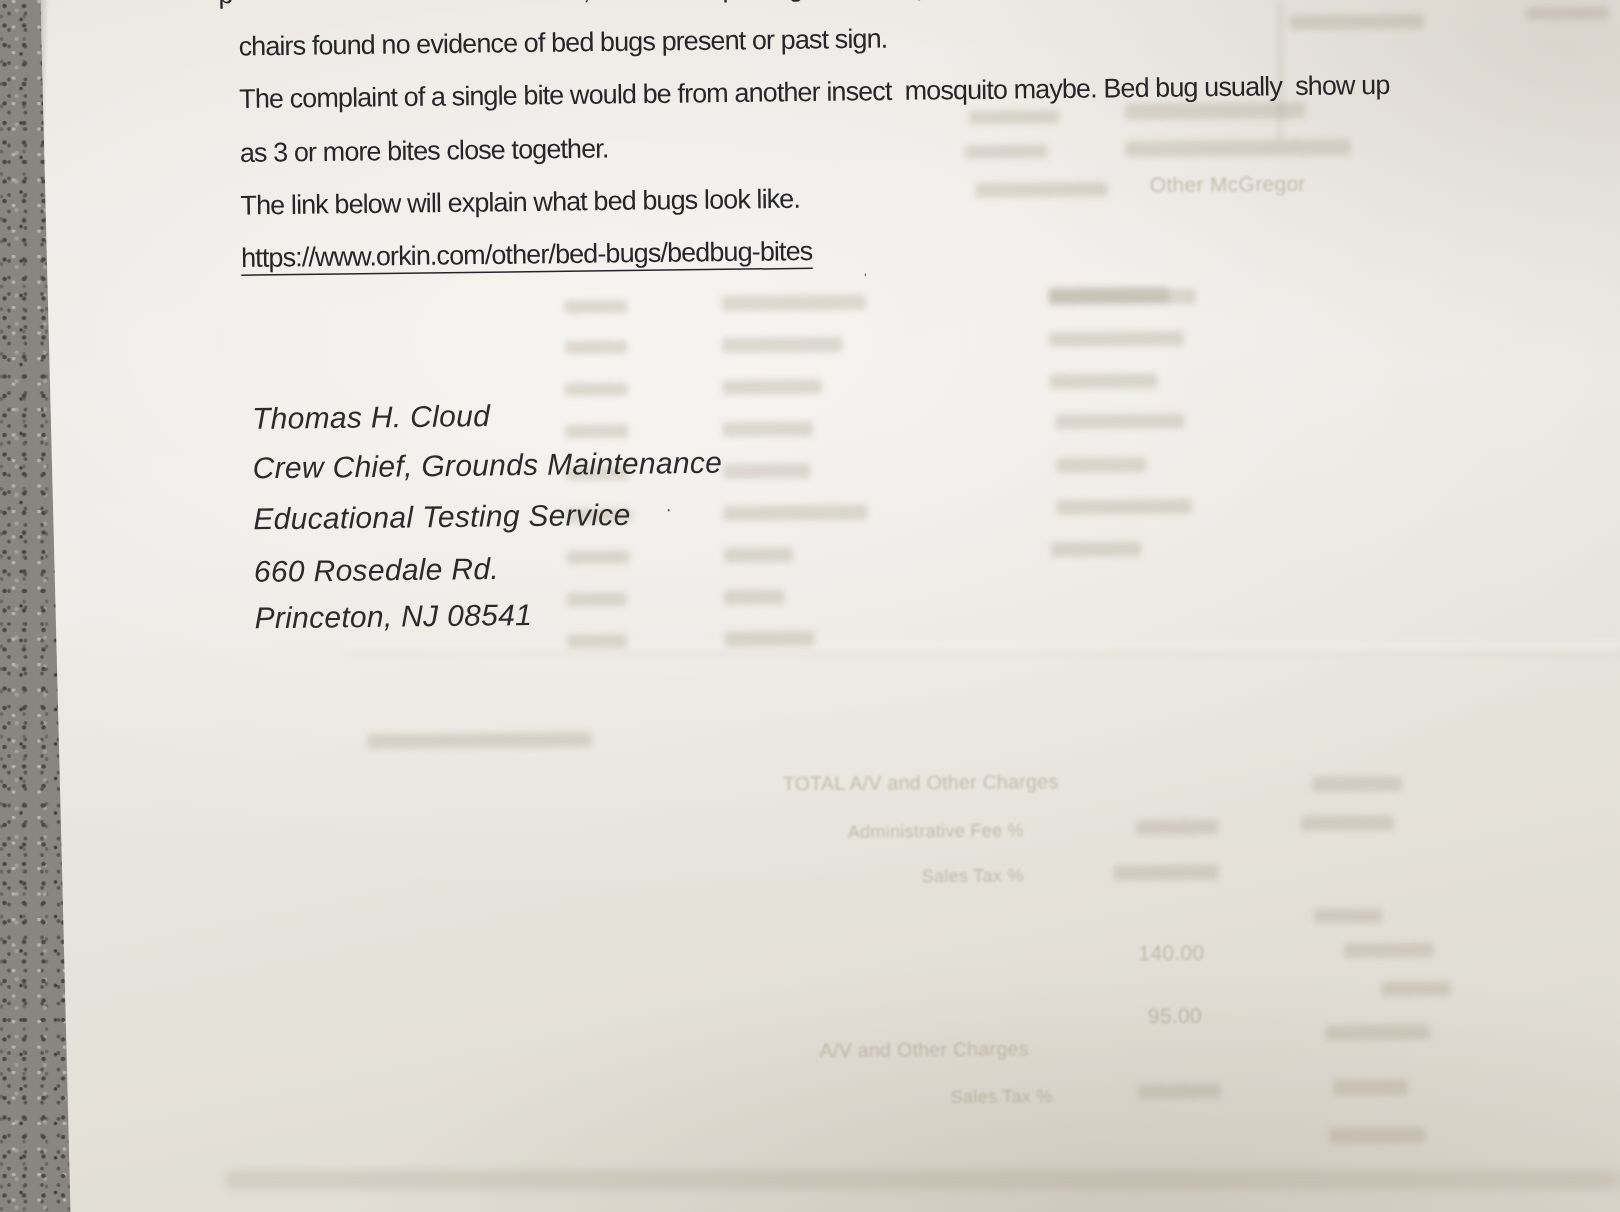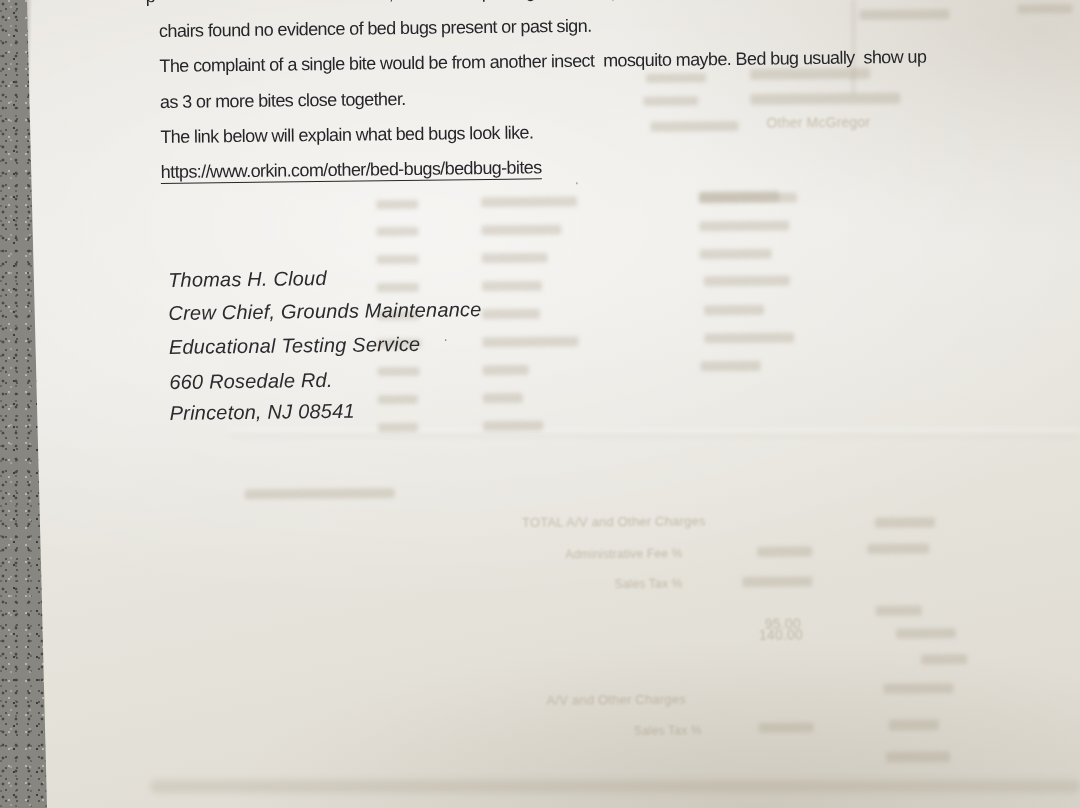--- a/index.html
+++ b/index.html
@@ -132,21 +132,21 @@
         <div class="blob" style="left: 880px; top: 688px; width: 70px; height: 10px;"></div>
         <div class="blob" style="left: 755px; top: 726px; width: 55px; height: 10px;"></div>
         <div class="blob" style="left: 885px; top: 724px; width: 50px; height: 11px;"></div>
         <div class="blob" style="left: 882px; top: 756px; width: 64px; height: 11px;"></div>
       </div>
     <span class="g" style="left:768px;top:118px;font-size:14px">Other McGregor</span>
     <span class="g" style="left:520px;top:516px;font-size:13px">TOTAL A/V and Other Charges</span>
     <span class="g" style="left:563px;top:549px;font-size:12px">Administrative Fee %</span>
     <span class="g" style="left:612px;top:579px;font-size:12px">Sales Tax %</span>
     <span class="g" style="left:756px;top:630px;font-size:14px">140.00</span>
-    <span class="g" style="left:762px;top:619px;font-size:14px">95.00</span>
+    <span class="g" style="left:762px;top:672px;font-size:14px">95.00</span>
     <span class="g" style="left:543px;top:694px;font-size:13px">A/V and Other Charges</span>
     <span class="g" style="left:630px;top:726px;font-size:12px">Sales Tax %</span>
   </div>
 
   <div class="letter">
     <div id="fragment-row">
         <span class="frag" style="left: 147px;">p</span>
         <span class="frag" style="left: 390px;">,</span>
         <span class="frag" style="left: 483px;">p</span>
         <span class="frag" style="left: 527px;">g</span>

